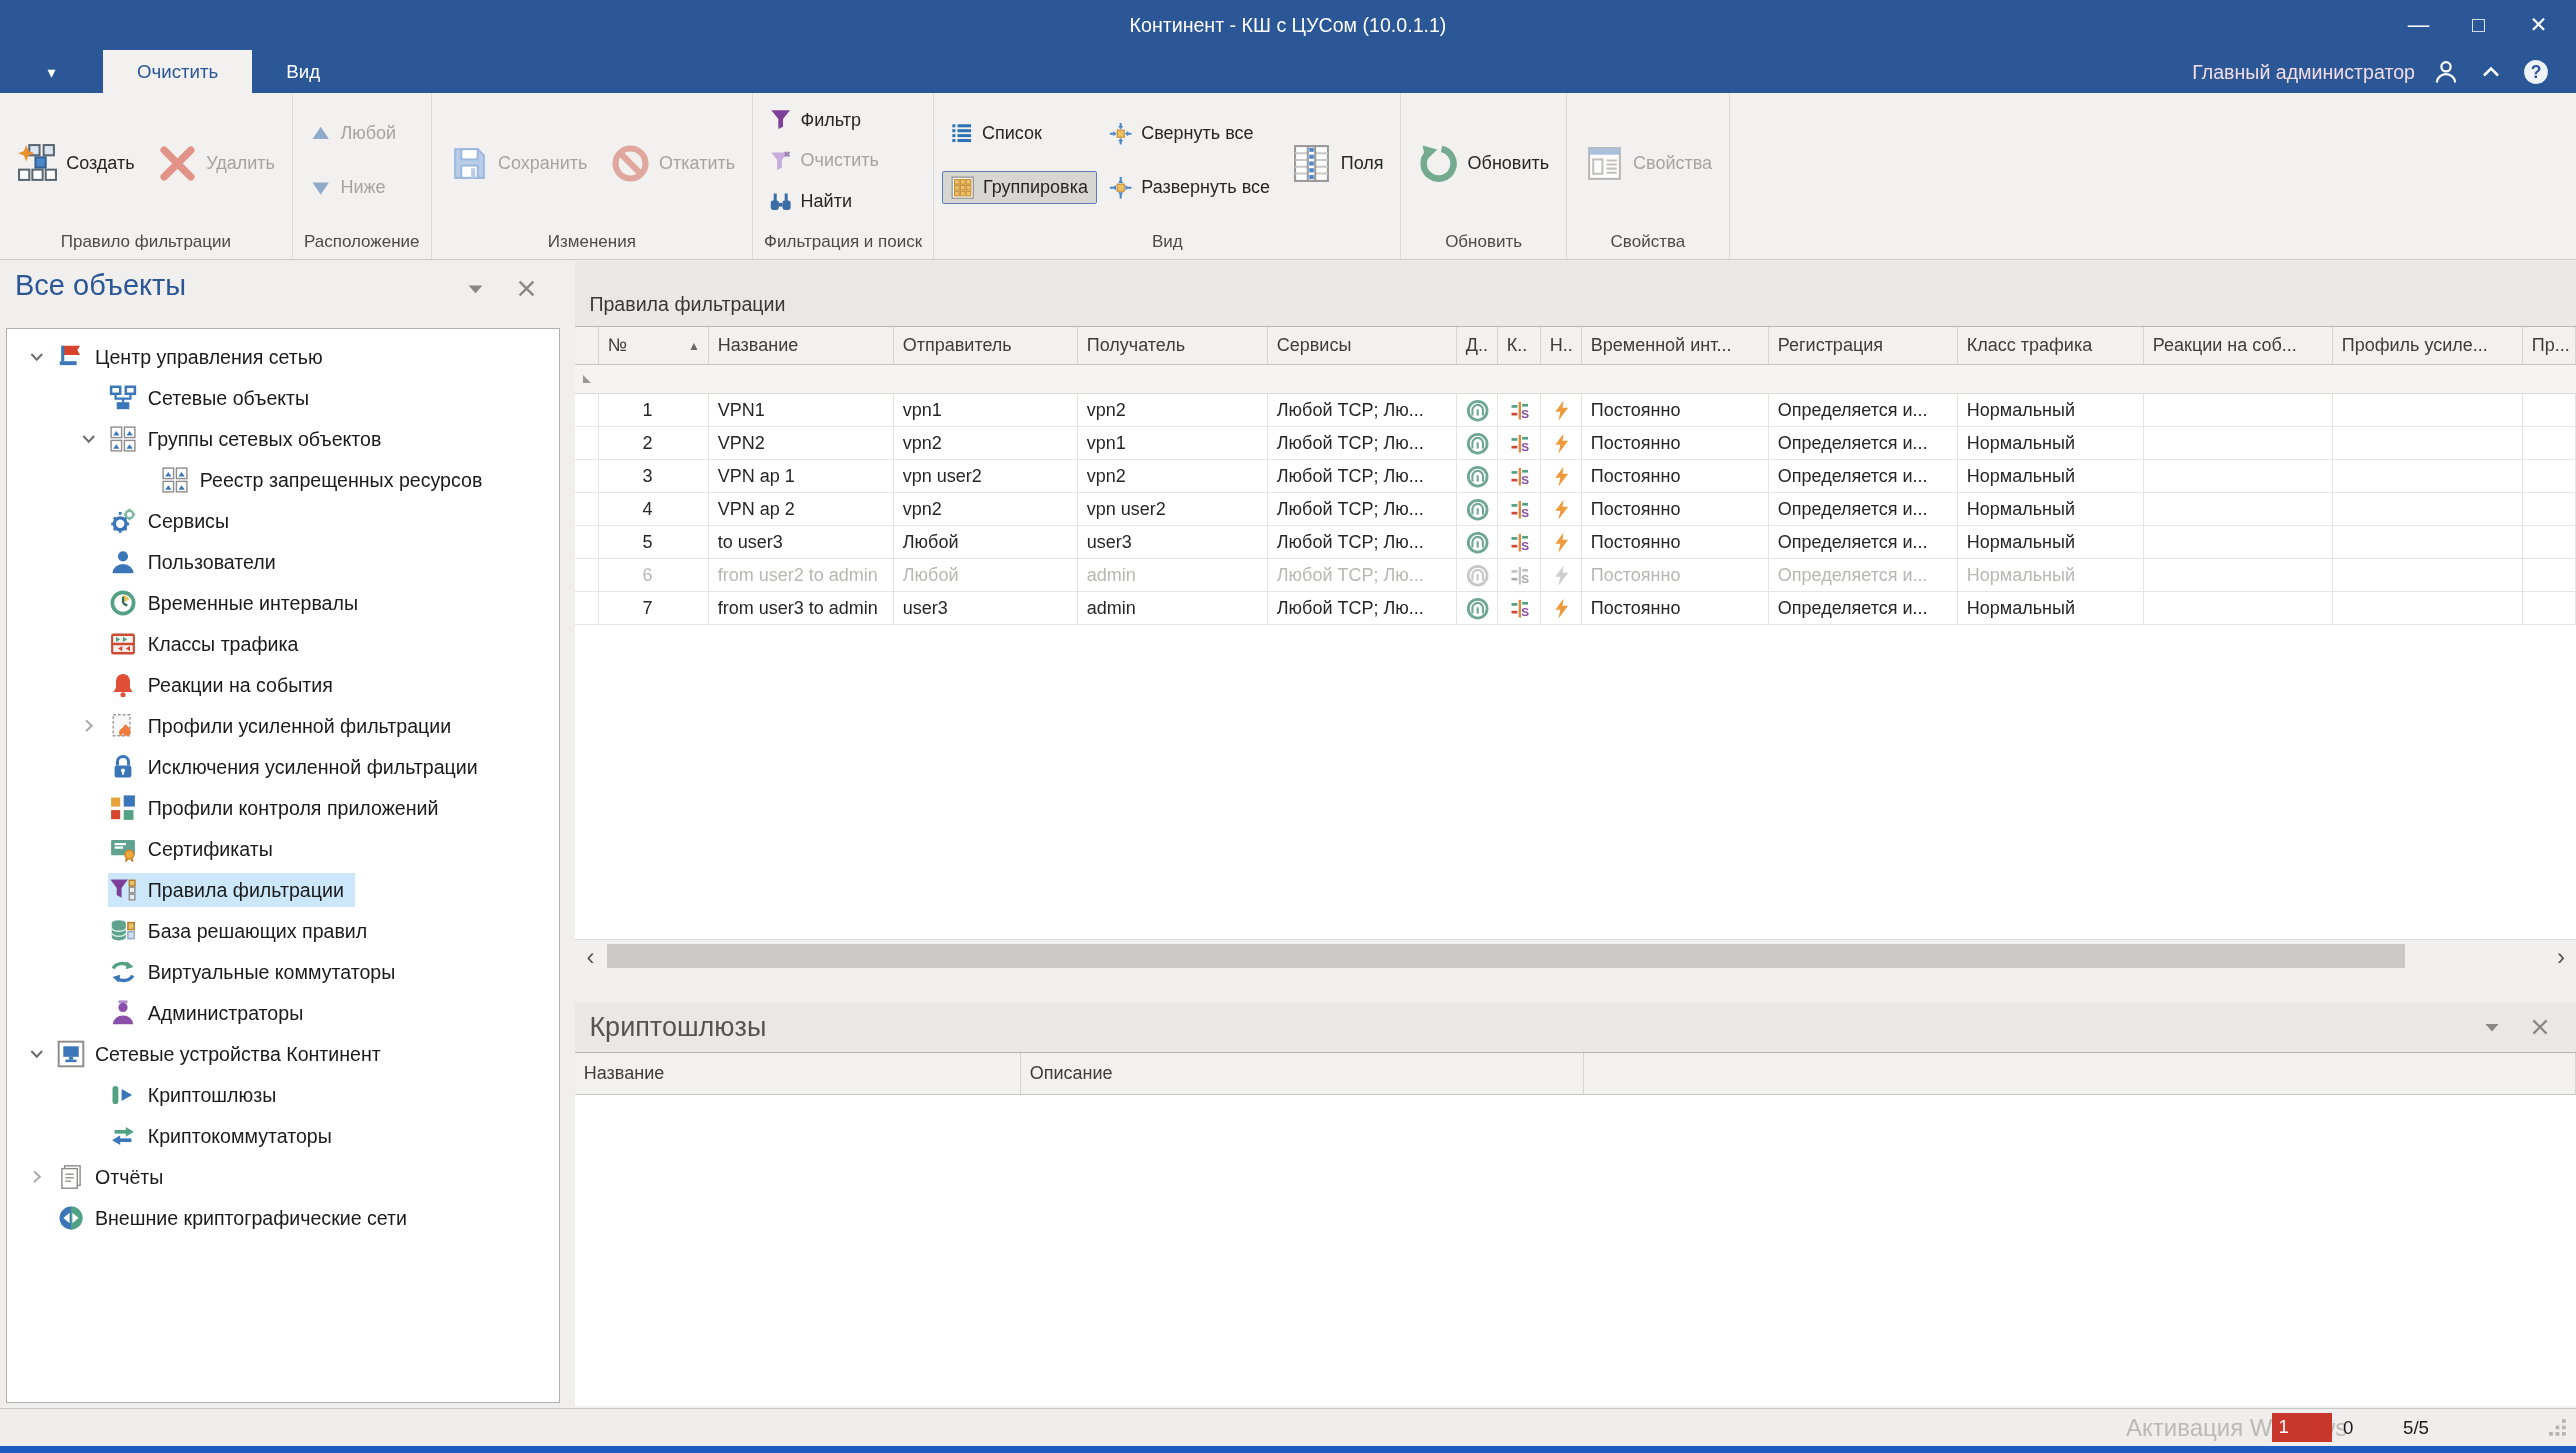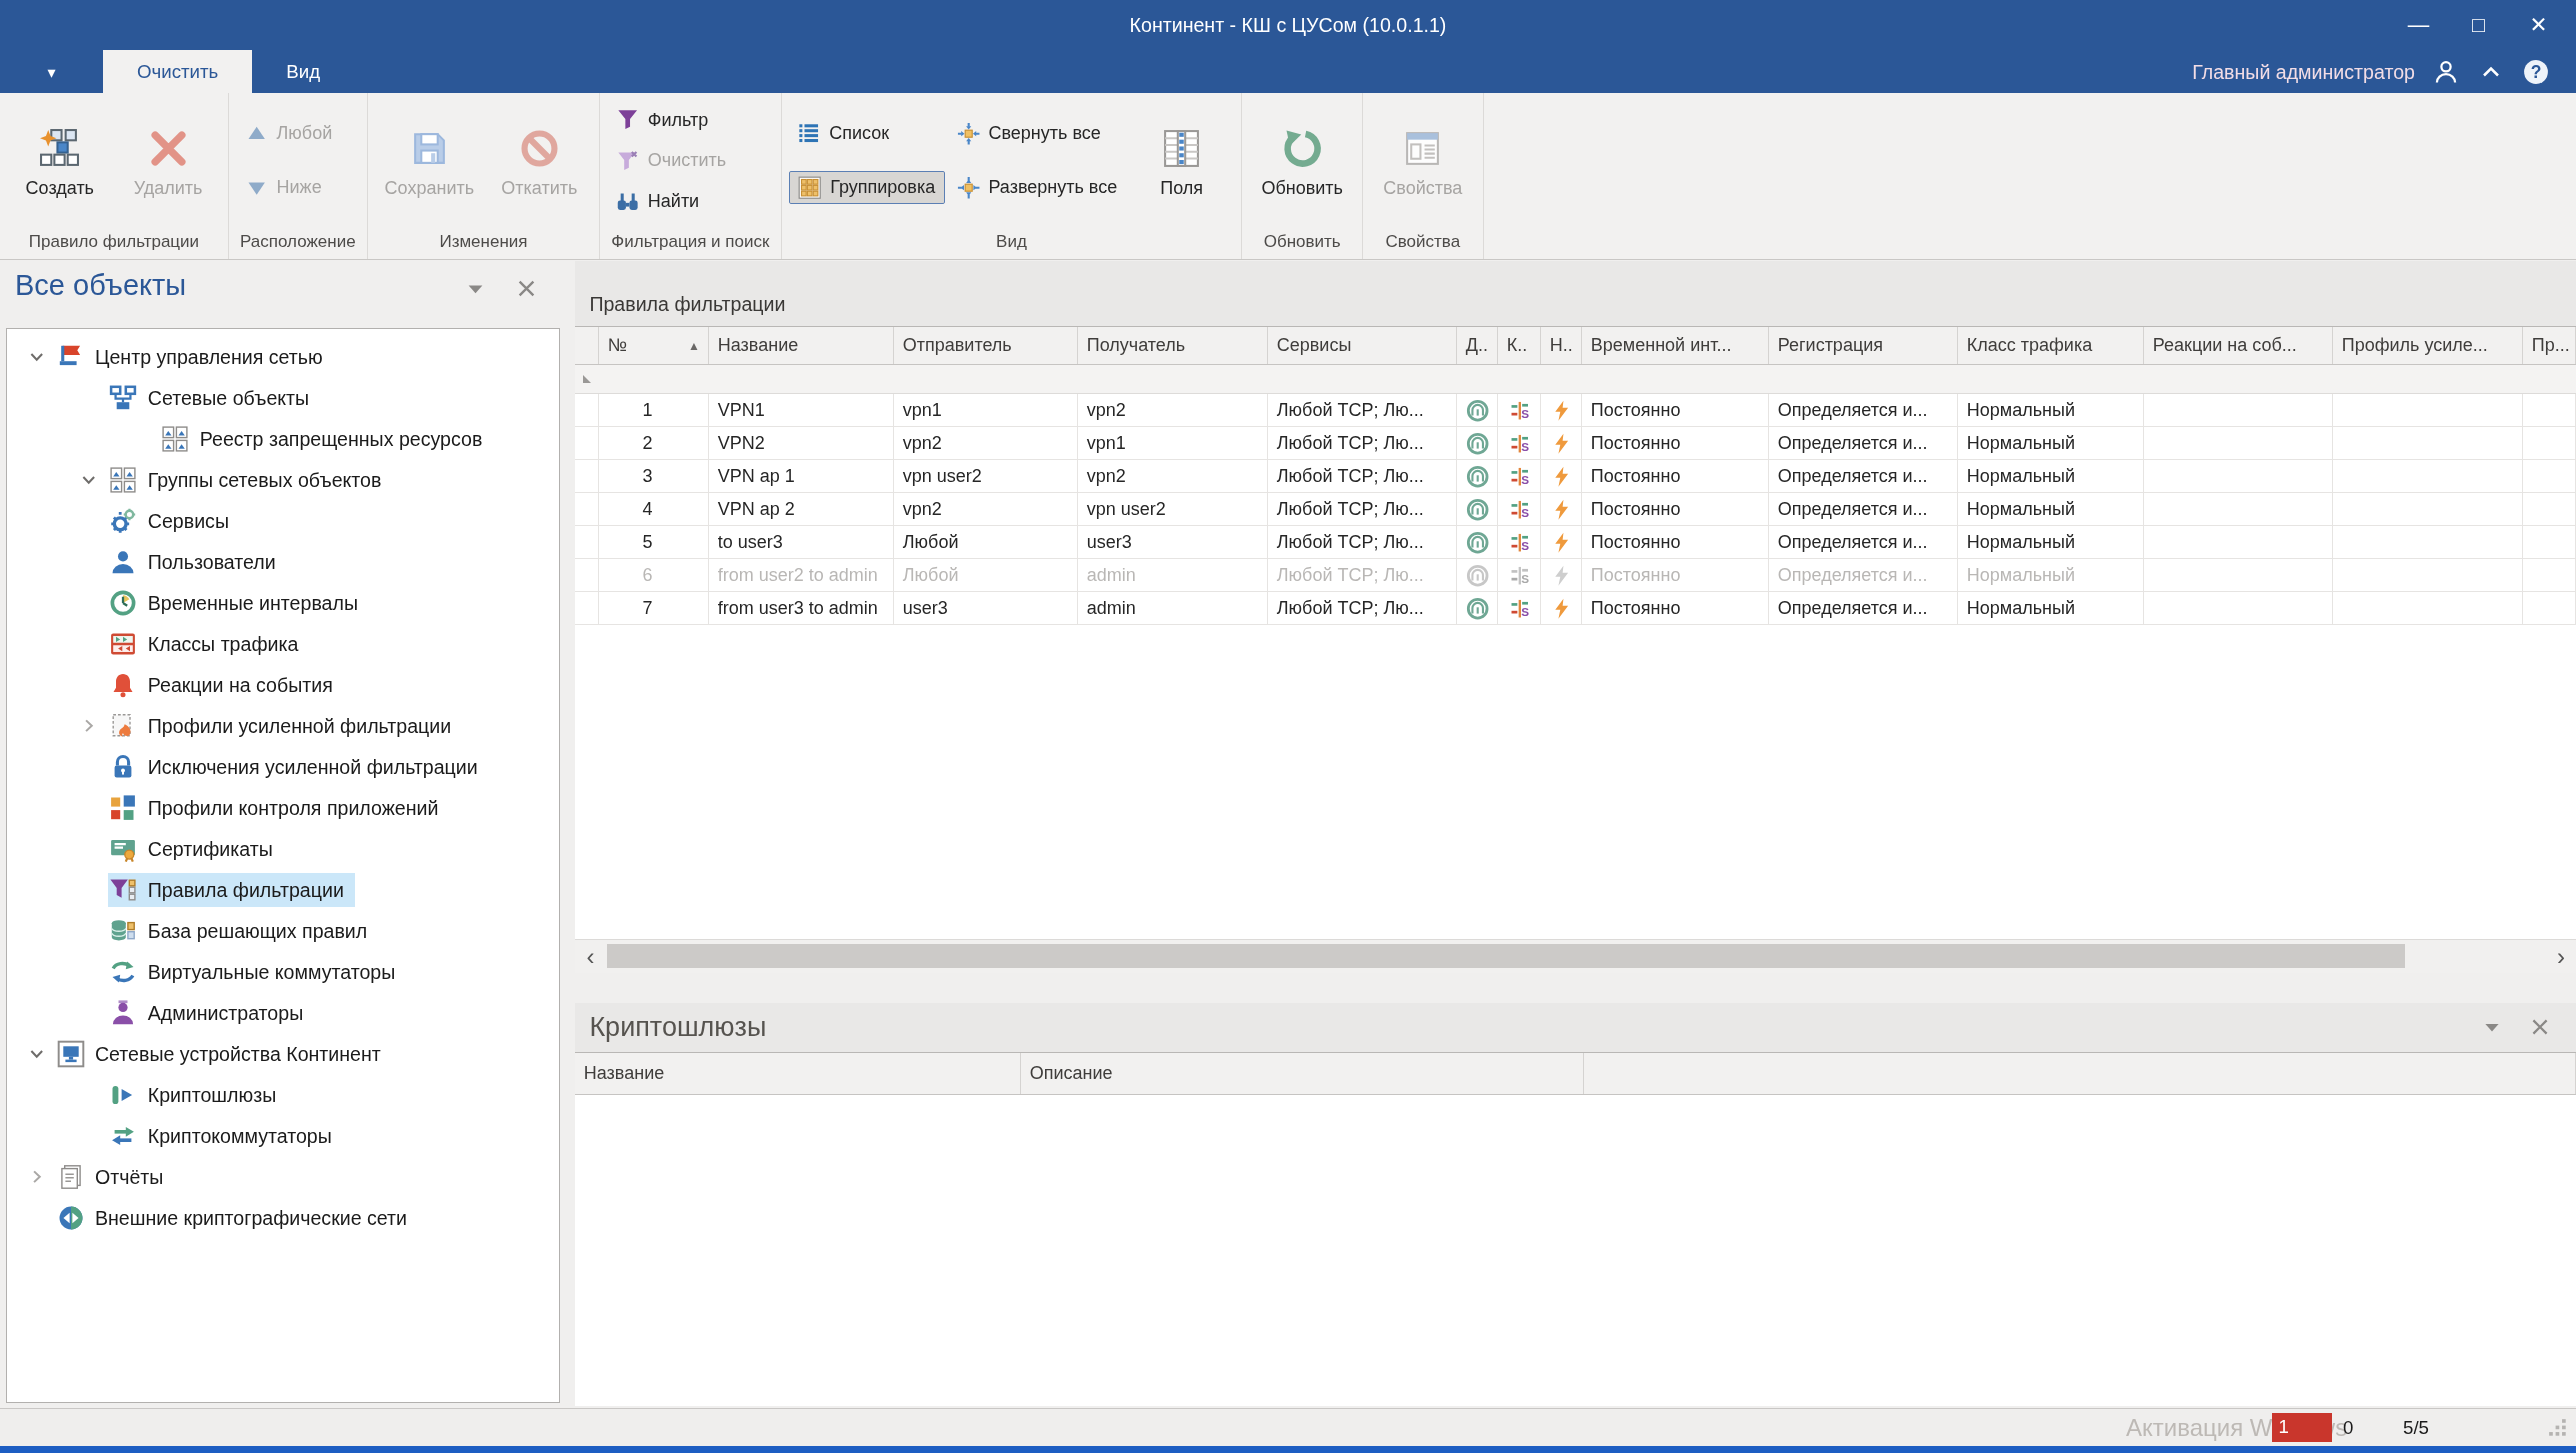--- a/index.html
+++ b/index.html
@@ -22,21 +22,21 @@
   .tab.active{background:#f2f1f0;color:#2b5797;}
   .admin{margin-left:auto;display:flex;align-items:center;gap:17px;padding-right:26px;color:#f2dde6;font-size:19.6px;}
   .admin .icon{width:28px;height:28px;}
 
   
   .ribbon{position:absolute;top:93px;left:0;right:0;height:166px;background:#f2f1f0;
           border-bottom:0.9px solid #c9c7c5;display:flex;align-items:stretch;}
   .rgroup{display:flex;flex-direction:column;border-right:0.9px solid #dcdad8;padding:1.9px 7.5px 0;}
   .stacks{flex:1;display:flex;align-items:stretch;gap:3.7px;}
   .stack{display:flex;flex-direction:column;justify-content:space-evenly;}
-  .bigbtn{display:flex;flex-direction:column;align-items:center;gap:8.4px;padding:9.3px 9.3px 3.7px;min-width:86px;font-size:18px;}
+  .bigbtn{display:flex;align-items:center;gap:8.4px;padding:9.3px 9.3px 3.7px;min-width:86px;font-size:18px;}
   .bigbtn .icon{width:41px;height:41px;}
   .smallbtn{display:flex;align-items:center;gap:8.4px;padding:3.7px 8.4px;font-size:18px;white-space:nowrap;}
   .smallbtn .icon{width:23.4px;height:23.4px;}
   .smallbtn.pressed{background:#d8d6d3;border:0.9px solid #5b7fb4;border-radius:1.9px;}
   .btn-disabled{color:#a6a4a2;}
   .grouplabel{text-align:center;font-size:17px;color:#4d4b49;padding:4.7px 3.7px 7.5px;white-space:nowrap;}
 
   
   .content{position:absolute;top:261px;left:0;width:2576px;height:1148px;display:flex;background:#f0efee;}
 
@@ -424,66 +424,66 @@
                 <svg viewBox="0 0 20 20">
                   <rect x="1.5" y="2" width="6.5" height="5" fill="#fff" stroke="#3a76b8" stroke-width="1.8"></rect>
                   <rect x="12" y="2" width="6.5" height="5" fill="#fff" stroke="#3a76b8" stroke-width="1.8"></rect>
                   <path d="M4.7,7 V10.5 H15.3 V7 M10,10.5 V13" fill="none" stroke="#3a76b8" stroke-width="1.6"></path>
                   <rect x="5.5" y="13" width="9" height="5" fill="#3a76b8"></rect>
                 </svg>
               </span>
               <span>Сетевые объекты</span>
             </span>
           </div>
-          <div class="titem" style="padding-left: 116px;">
-            <span class="expander"></span>
+          <div class="titem" style="padding-left: 64px;">
+            <span class="expander">
+              <svg viewBox="0 0 20 20">
+                <path d="M5,7.5 L10,12.8 L15,7.5" fill="none" stroke="#6f6d6b" stroke-width="1.9"></path>
+              </svg>
+            </span>
             <span class="tsel">
               <span class="icon ticon">
                 <svg viewBox="0 0 20 20">
                   <g stroke="#8e8c8a" fill="#fff">
                     <rect x="1.5" y="1.5" width="7.5" height="7.5"></rect>
                     <rect x="11" y="1.5" width="7.5" height="7.5"></rect>
                     <rect x="1.5" y="11" width="7.5" height="7.5"></rect>
                     <rect x="11" y="11" width="7.5" height="7.5"></rect>
                   </g>
                   <g fill="#3a76b8">
                     <path d="M3,7.5 L5.2,4.3 L7.5,7.5 Z"></path>
                     <path d="M12.5,7.5 L14.7,4.3 L17,7.5 Z"></path>
                     <path d="M3,17 L5.2,13.8 L7.5,17 Z"></path>
                     <path d="M12.5,17 L14.7,13.8 L17,17 Z"></path>
                   </g>
                 </svg>
               </span>
-              <span>Реестр запрещенных ресурсов</span>
-            </span>
-          </div>
-          <div class="titem" style="padding-left: 64px;">
-            <span class="expander">
-              <svg viewBox="0 0 20 20">
-                <path d="M5,7.5 L10,12.8 L15,7.5" fill="none" stroke="#6f6d6b" stroke-width="1.9"></path>
-              </svg>
-            </span>
+              <span>Группы сетевых объектов</span>
+            </span>
+          </div>
+          <div class="titem" style="padding-left: 116px;">
+            <span class="expander"></span>
             <span class="tsel">
               <span class="icon ticon">
                 <svg viewBox="0 0 20 20">
                   <g stroke="#8e8c8a" fill="#fff">
                     <rect x="1.5" y="1.5" width="7.5" height="7.5"></rect>
                     <rect x="11" y="1.5" width="7.5" height="7.5"></rect>
                     <rect x="1.5" y="11" width="7.5" height="7.5"></rect>
                     <rect x="11" y="11" width="7.5" height="7.5"></rect>
                   </g>
                   <g fill="#3a76b8">
                     <path d="M3,7.5 L5.2,4.3 L7.5,7.5 Z"></path>
                     <path d="M12.5,7.5 L14.7,4.3 L17,7.5 Z"></path>
                     <path d="M3,17 L5.2,13.8 L7.5,17 Z"></path>
                     <path d="M12.5,17 L14.7,13.8 L17,17 Z"></path>
                   </g>
                 </svg>
               </span>
-              <span>Группы сетевых объектов</span>
+              <span>Реестр запрещенных ресурсов</span>
             </span>
           </div>
           <div class="titem" style="padding-left: 64px;">
             <span class="expander"></span>
             <span class="tsel">
               <span class="icon ticon">
                 <svg viewBox="0 0 20 20">
                   <circle cx="8" cy="12" r="4.2" fill="none" stroke="#3a76b8" stroke-width="2.4"></circle>
                   <g stroke="#3a76b8" stroke-width="2">
                     <path d="M8,5.6 V3.6 M8,18.4 V16.4 M1.6,12 H3.6 M12.4,12 H14.4 M3.5,7.5 L4.9,8.9 M11.1,15.1 L12.5,16.5 M3.5,16.5 L4.9,15.1 M11.1,8.9 L12.5,7.5"></path>

